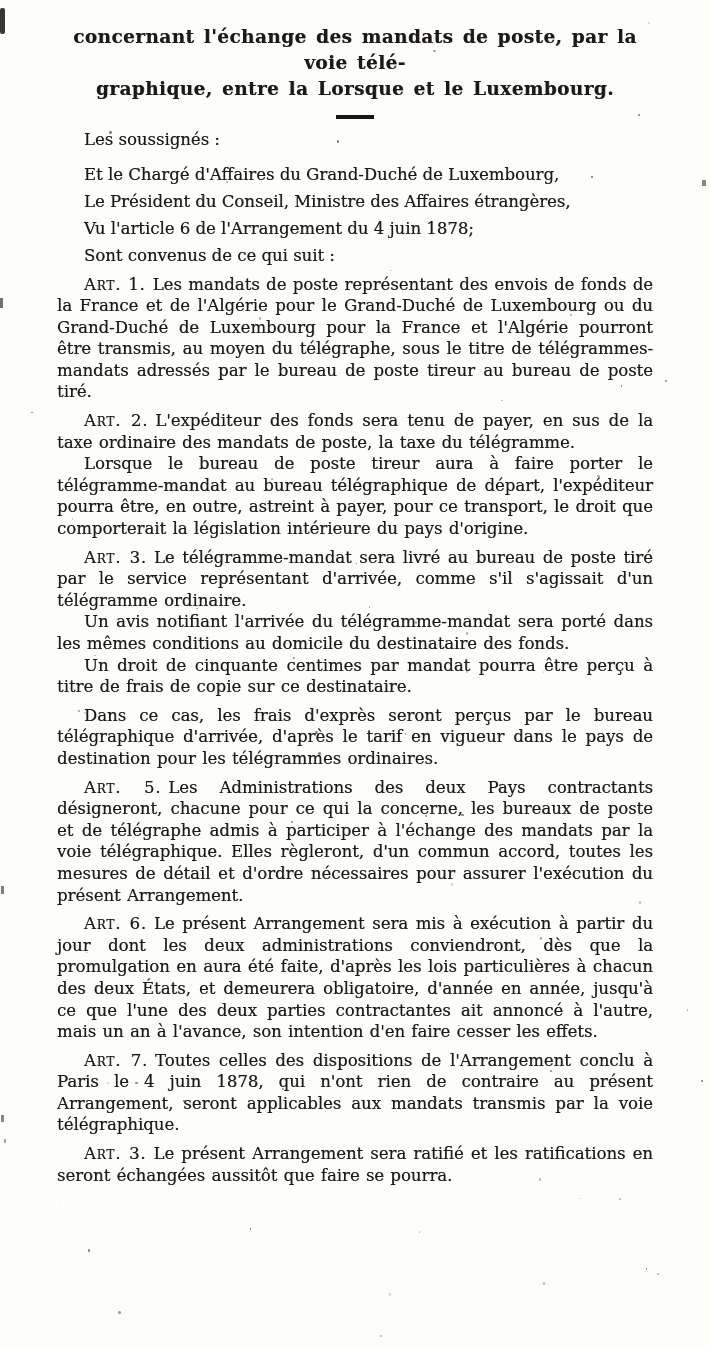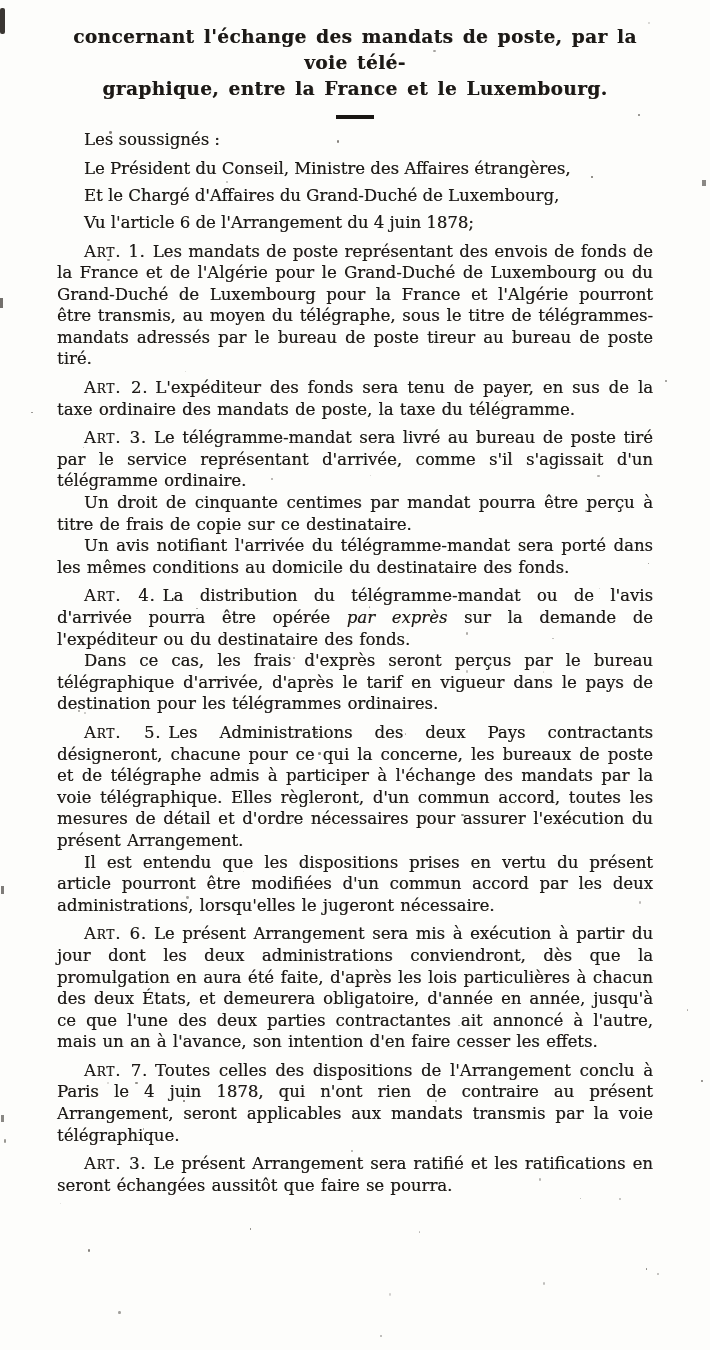--- a/index.html
+++ b/index.html
@@ -44,21 +44,21 @@
     background: #191613;
     margin: 13px auto 9px auto;
   }
   .preamble { margin-top: 3px; }
   .preamble p {
     margin: 0 0 4px 0;
     font-size: 16.5px;
     line-height: 23px;
     text-indent: 27px;
   }
-  .preamble p.first { margin-bottom: 6px; }
+  .preamble p.first { margin-bottom: 12px; }
   .article { margin-top: 7px; }
   .article p {
     margin: 0;
     font-size: 16.5px;
     line-height: 21.6px;
     text-align: justify;
     text-indent: 27px;
     word-spacing: 1px;
   }
   .art-label {
@@ -86,54 +86,54 @@
   .em5 { left: 1px; top: 1115px; width: 3px; height: 7px; opacity: .5; }
 </style>
 </head>
 <body>
 
 <div class="page">
 
 
   <div class="doc-subtitle">
     <div>concernant l'échange des mandats de poste, par la voie télé-</div>
-    <div>graphique, entre la France et le Luxembourg.</div>
+    <div>graphique, entre la Lorsque et le Luxembourg.</div>
   </div>
 
   <div class="rule"></div>
 
   <div class="preamble">
     <p class="first">Les soussignés :</p>
+    <p>Et le Chargé d'Affaires du Grand-Duché de Luxembourg,</p>
     <p>Le Président du Conseil, Ministre des Affaires étrangères,</p>
-    <p>Et le Chargé d'Affaires du Grand-Duché de Luxembourg,</p>
     <p>Vu l'article 6 de l'Arrangement du 4 juin 1878;</p>
+    <p>Sont convenus de ce qui suit :</p>
   </div>
 
   <div class="article">
     <p><span class="art-label">Art. 1.</span><span class="art-text">Les mandats de poste représentant des envois de fonds de la France et de l'Algérie pour le Grand-Duché de Luxembourg ou du Grand-Duché de Luxembourg pour la France et l'Algérie pourront être transmis, au moyen du télégraphe, sous le titre de télégrammes-mandats adressés par le bureau de poste tireur au bureau de poste tiré.</span></p>
   </div>
 
   <div class="article">
     <p><span class="art-label">Art. 2.</span><span class="art-text">L'expéditeur des fonds sera tenu de payer, en sus de la taxe ordinaire des mandats de poste, la taxe du télégramme.</span></p>
+    <p class="art-text">Lorsque le bureau de poste tireur aura à faire porter le télégramme-mandat au bureau télégraphique de départ, l'expéditeur pourra être, en outre, astreint à payer, pour ce transport, le droit que comporterait la législation intérieure du pays d'origine.</p>
   </div>
 
   <div class="article">
     <p><span class="art-label">Art. 3.</span><span class="art-text">Le télégramme-mandat sera livré au bureau de poste tiré par le service représentant d'arrivée, comme s'il s'agissait d'un télégramme ordinaire.</span></p>
+    <p class="art-text">Un avis notifiant l'arrivée du télégramme-mandat sera porté dans les mêmes conditions au domicile du destinataire des fonds.</p>
     <p class="art-text">Un droit de cinquante centimes par mandat pourra être perçu à titre de frais de copie sur ce destinataire.</p>
-    <p class="art-text">Un avis notifiant l'arrivée du télégramme-mandat sera porté dans les mêmes conditions au domicile du destinataire des fonds.</p>
-  </div>
-
-  <div class="article">
-    <p><span class="art-label">Art. 4.</span><span class="art-text">La distribution du télégramme-mandat ou de l'avis d'arrivée pourra être opérée <em>par exprès</em> sur la demande de l'expéditeur ou du destinataire des fonds.</span></p>
+  </div>
+
+  <div class="article">
     <p class="art-text">Dans ce cas, les frais d'exprès seront perçus par le bureau télégraphique d'arrivée, d'après le tarif en vigueur dans le pays de destination pour les télégrammes ordinaires.</p>
   </div>
 
   <div class="article">
     <p><span class="art-label">Art. 5.</span><span class="art-text">Les Administrations des deux Pays contractants désigneront, chacune pour ce qui la concerne, les bureaux de poste et de télégraphe admis à participer à l'échange des mandats par la voie télégraphique. Elles règleront, d'un commun accord, toutes les mesures de détail et d'ordre nécessaires pour assurer l'exécution du présent Arrangement.</span></p>
-    <p class="art-text">Il est entendu que les dispositions prises en vertu du présent article pourront être modifiées d'un commun accord par les deux administrations, lorsqu'elles le jugeront nécessaire.</p>
   </div>
 
   <div class="article">
     <p><span class="art-label">Art. 6.</span><span class="art-text">Le présent Arrangement sera mis à exécution à partir du jour dont les deux administrations conviendront, dès que la promulgation en aura été faite, d'après les lois particulières à chacun des deux États, et demeurera obligatoire, d'année en année, jusqu'à ce que l'une des deux parties contractantes ait annoncé à l'autre, mais un an à l'avance, son intention d'en faire cesser les effets.</span></p>
   </div>
 
   <div class="article">
     <p><span class="art-label">Art. 7.</span><span class="art-text">Toutes celles des dispositions de l'Arrangement conclu à Paris le 4 juin 1878, qui n'ont rien de contraire au présent Arrangement, seront applicables aux mandats transmis par la voie télégraphique.</span></p>
   </div>
 

